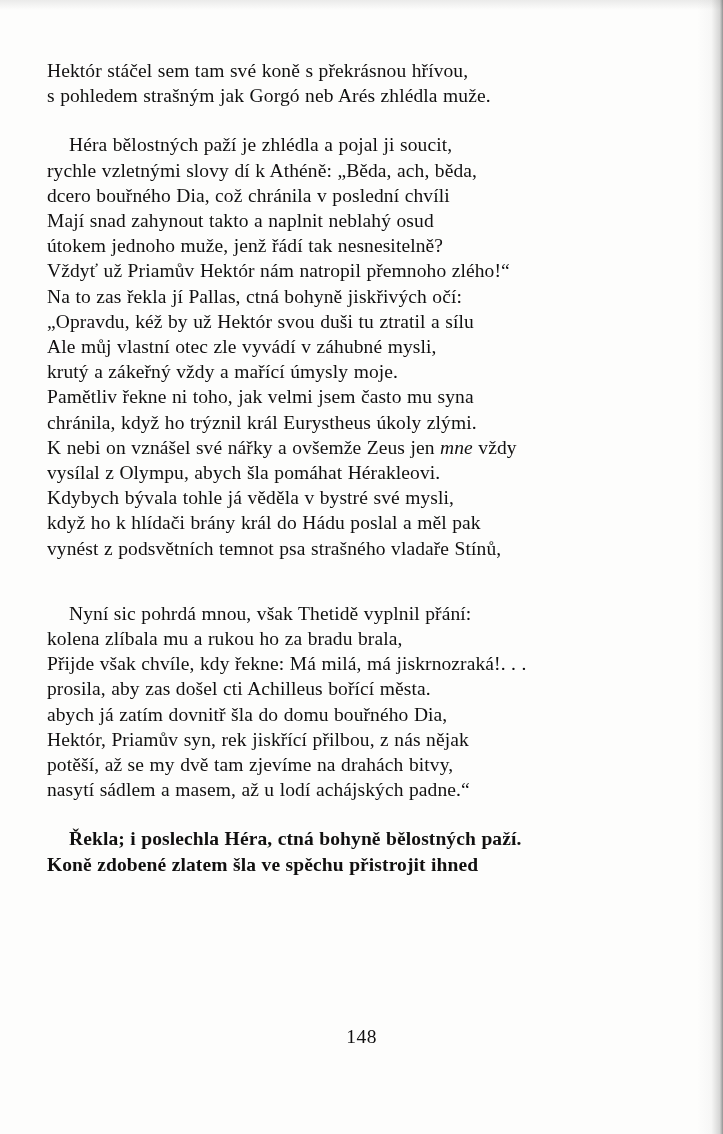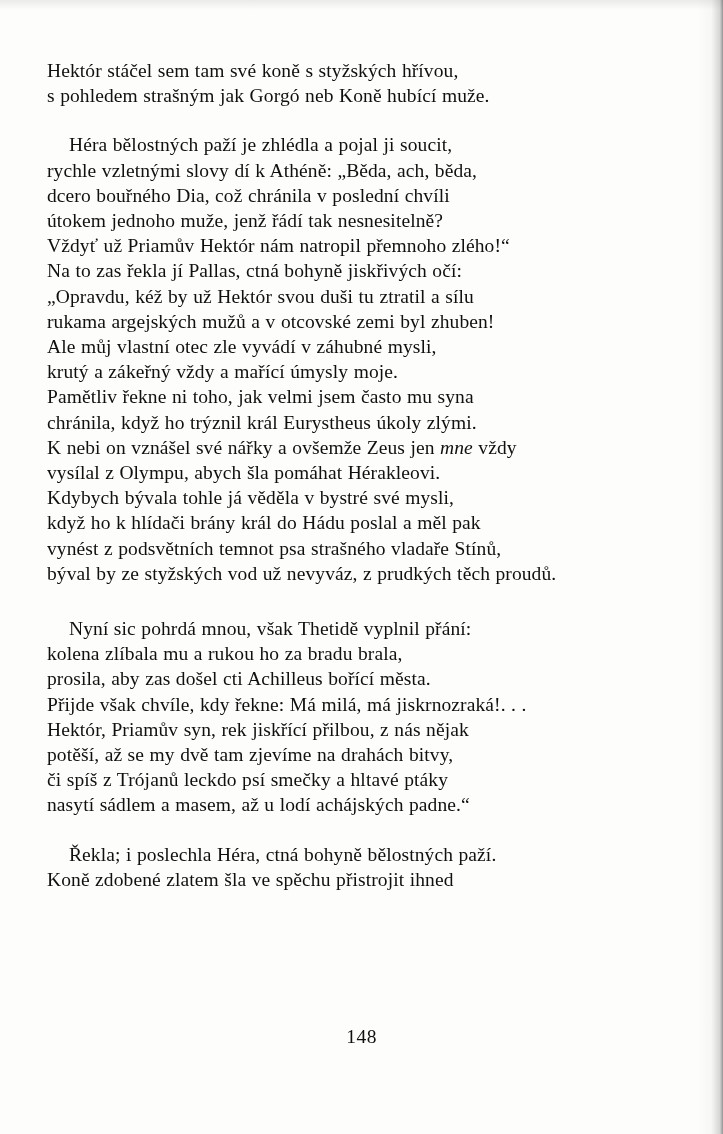--- a/index.html
+++ b/index.html
@@ -45,33 +45,34 @@
     position: absolute;
     top: 58px;
     left: 47px;
     width: 610px;
   }
   .stanza {
     margin: 0 0 24px 0;
   }
   .stanza:last-of-type {
     margin-bottom: 0;
+    font-weight: bold;
   }
   .line {
     font-size: 19.5px;
     line-height: 25.2px;
     letter-spacing: 0.1px;
     white-space: pre-wrap;
     word-spacing: 0.5px;
   }
   .line.indent {
     text-indent: 22px;
   }
   .stanza-gap-lg {
-    margin-bottom: 30px;
+    margin-bottom: 40px;
   }
   em.emph {
   }
   .folio {
     position: absolute;
     top: 1026px;
     left: 0;
     width: 723px;
     text-align: center;
     font-size: 19.5px;
@@ -83,51 +84,50 @@
 </head>
 <body>
 
 <div class="page">
 
   <div class="scan-edge-top"></div>
   <div class="scan-edge-right"></div>
 
   <div class="text-block" id="body-text">
       <div class="stanza">
-        <div class="line">Hektór stáčel sem tam své koně s styžských hřívou,</div>
-        <div class="line">s pohledem strašným jak Gorgó neb Koně hubící muže.</div>
+        <div class="line">Hektór stáčel sem tam své koně s překrásnou hřívou,</div>
+        <div class="line">s pohledem strašným jak Gorgó neb Arés zhlédla muže.</div>
       </div>
       <div class="stanza stanza-gap-lg">
         <div class="line indent">Héra bělostných paží je zhlédla a pojal ji soucit,</div>
         <div class="line">rychle vzletnými slovy dí k Athéně: „Běda, ach, běda,</div>
         <div class="line">dcero bouřného Dia, což chránila v poslední chvíli</div>
+        <div class="line">Mají snad zahynout takto a naplnit neblahý osud</div>
         <div class="line">útokem jednoho muže, jenž řádí tak nesnesitelně?</div>
         <div class="line">Vždyť už Priamův Hektór nám natropil přemnoho zlého!“</div>
         <div class="line">Na to zas řekla jí Pallas, ctná bohyně jiskřivých očí:</div>
         <div class="line">„Opravdu, kéž by už Hektór svou duši tu ztratil a sílu</div>
-        <div class="line">rukama argejských mužů a v otcovské zemi byl zhuben!</div>
         <div class="line">Ale můj vlastní otec zle vyvádí v záhubné mysli,</div>
         <div class="line">krutý a zákeřný vždy a mařící úmysly moje.</div>
         <div class="line">Pamětliv řekne ni toho, jak velmi jsem často mu syna</div>
         <div class="line">chránila, když ho trýznil král Eurystheus úkoly zlými.</div>
         <div class="line">K nebi on vznášel své nářky a ovšemže Zeus jen <em class="emph">mne</em> vždy</div>
         <div class="line">vysílal z Olympu, abych šla pomáhat Hérakleovi.</div>
         <div class="line">Kdybych bývala tohle já věděla v bystré své mysli,</div>
         <div class="line">když ho k hlídači brány král do Hádu poslal a měl pak</div>
         <div class="line">vynést z podsvětních temnot psa strašného vladaře Stínů,</div>
-        <div class="line">býval by ze styžských vod už nevyváz, z prudkých těch proudů.</div>
       </div>
       <div class="stanza">
         <div class="line indent">Nyní sic pohrdá mnou, však Thetidě vyplnil přání:</div>
         <div class="line">kolena zlíbala mu a rukou ho za bradu brala,</div>
+        <div class="line">Přijde však chvíle, kdy řekne: Má milá, má jiskrnozraká!. . .</div>
         <div class="line">prosila, aby zas došel cti Achilleus bořící města.</div>
-        <div class="line">Přijde však chvíle, kdy řekne: Má milá, má jiskrnozraká!. . .</div>
+        <div class="line">abych já zatím dovnitř šla do domu bouřného Dia,</div>
         <div class="line">Hektór, Priamův syn, rek jiskřící přilbou, z nás nějak</div>
         <div class="line">potěší, až se my dvě tam zjevíme na drahách bitvy,</div>
-        <div class="line">či spíš z Trójanů leckdo psí smečky a hltavé ptáky</div>
         <div class="line">nasytí sádlem a masem, až u lodí achájských padne.“</div>
       </div>
       <div class="stanza">
         <div class="line indent">Řekla; i poslechla Héra, ctná bohyně bělostných paží.</div>
         <div class="line">Koně zdobené zlatem šla ve spěchu přistrojit ihned</div>
       </div>
     </div>
 
   <div class="folio">148</div>
 

